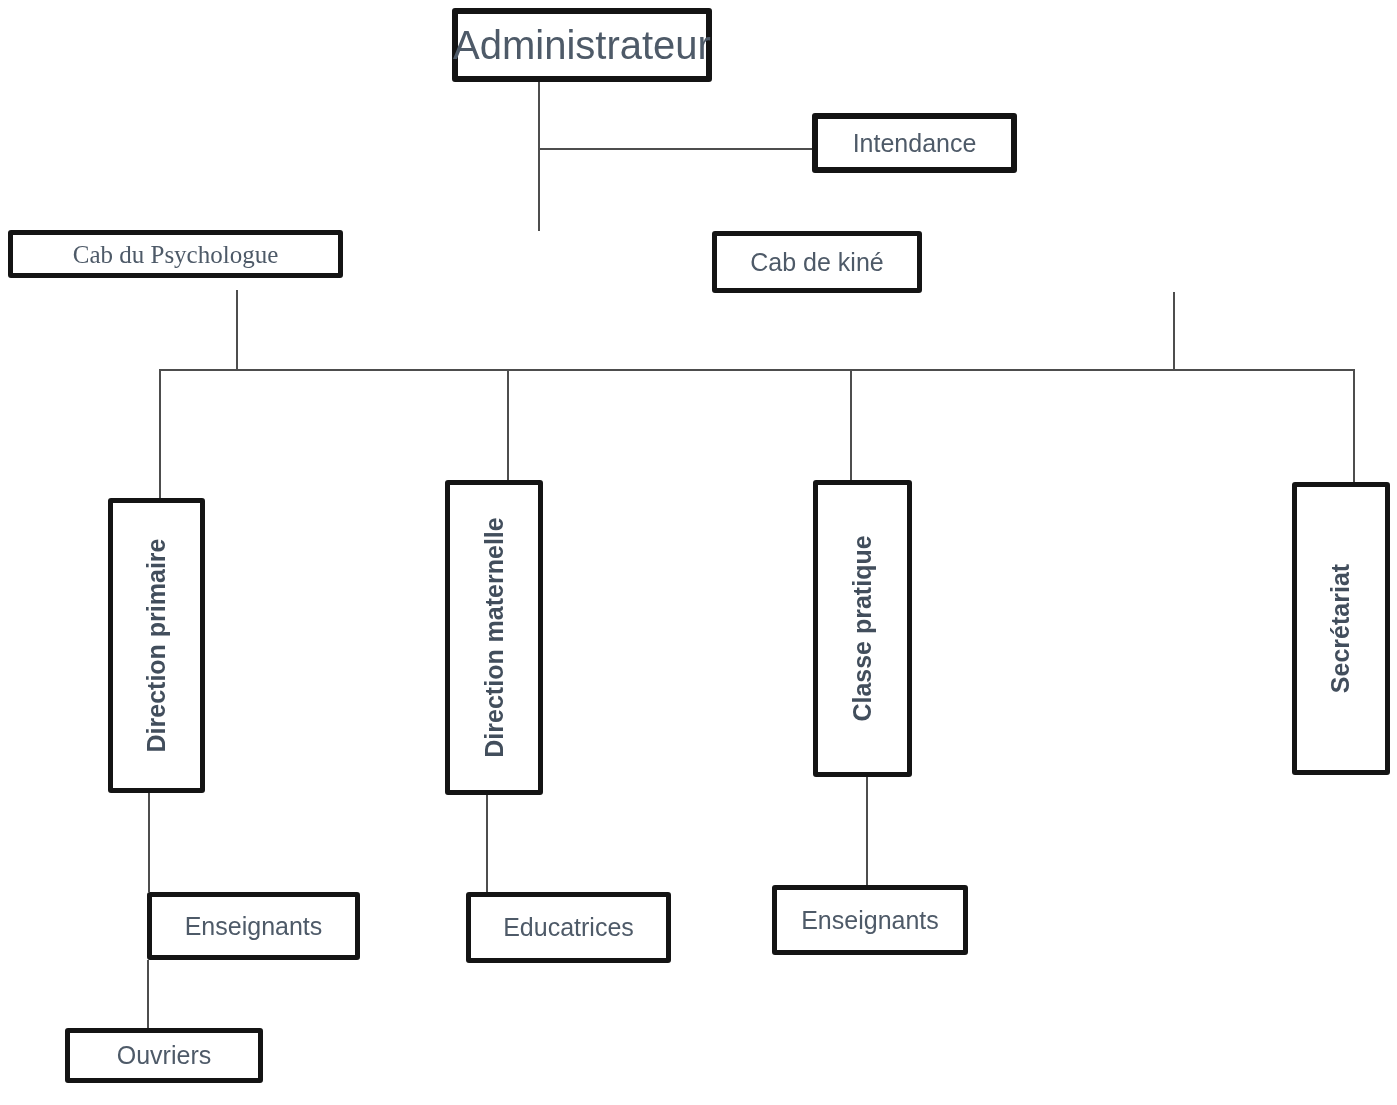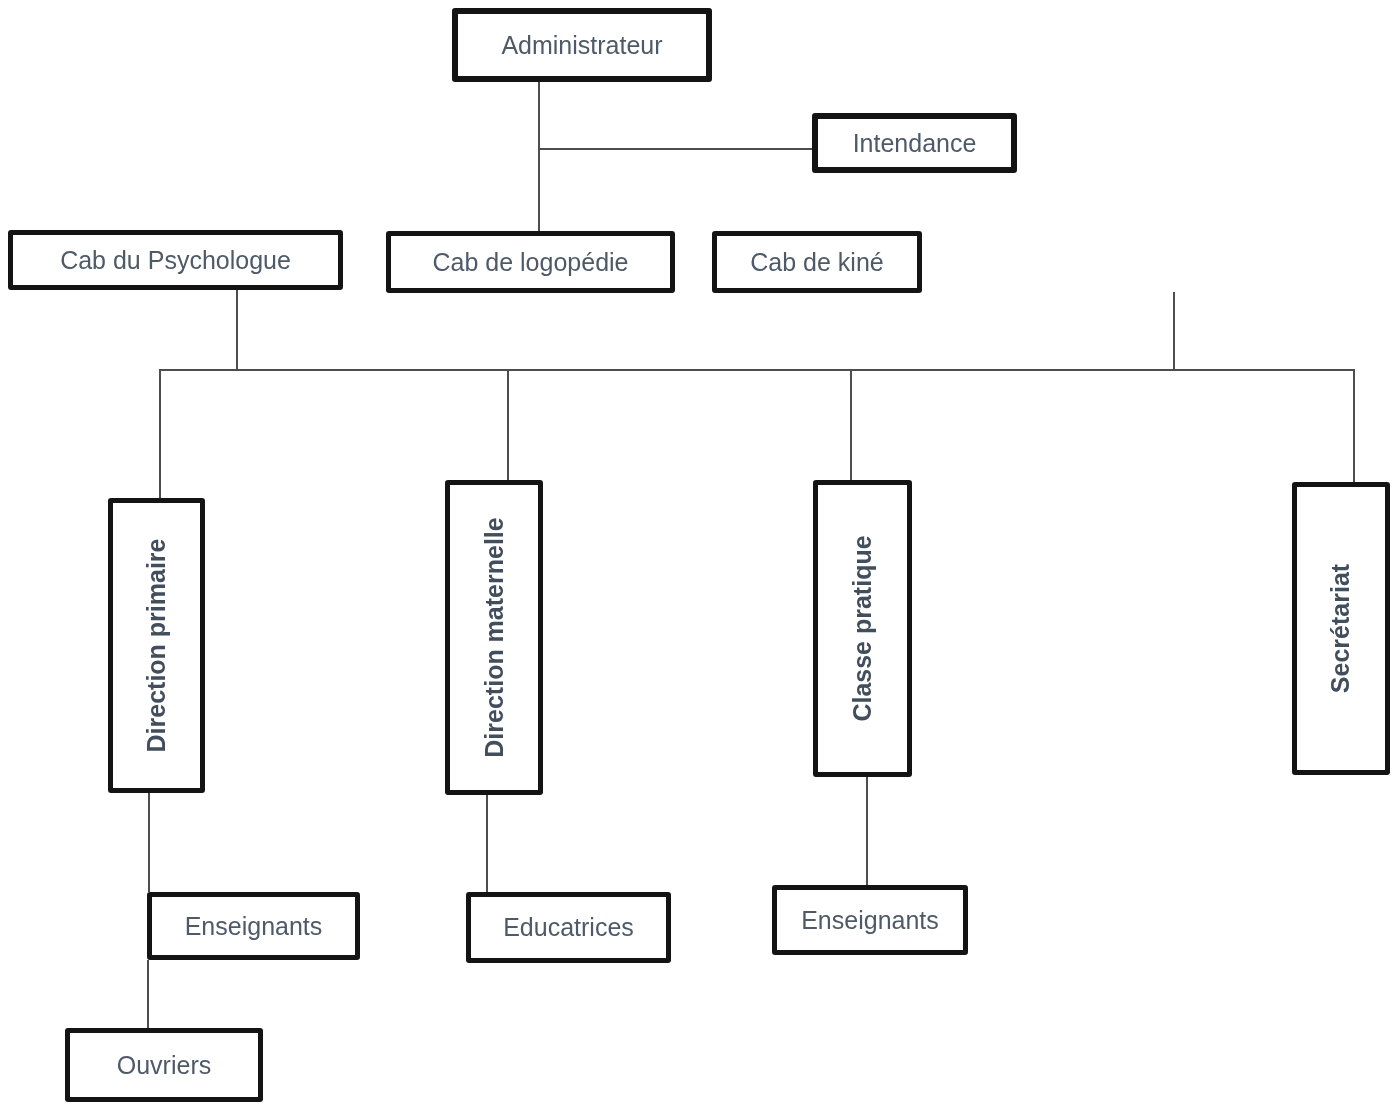--- a/index.html
+++ b/index.html
@@ -60,35 +60,32 @@
   <div class="line h" style="left:160px; top:369px; width:1195px;"></div>
   <div class="line v" style="left:159px; top:369px; height:129px;"></div>
   <div class="line v" style="left:507px; top:369px; height:111px;"></div>
   <div class="line v" style="left:850px; top:369px; height:111px;"></div>
   <div class="line v" style="left:1353px; top:369px; height:113px;"></div>
   <div class="line v" style="left:148px; top:793px; height:99px;"></div>
   <div class="line v" style="left:147px; top:960px; height:68px;"></div>
   <div class="line v" style="left:486px; top:795px; height:97px;"></div>
   <div class="line v" style="left:866px; top:777px; height:108px;"></div>
 
-  <div class="box thick" style="left:452px; top:8px; width:260px; height:74px; font-size:25px;align-items:center;">
+  <div class="box thick" style="left:452px; top:8px; width:260px; height:74px; font-size:40px;align-items:center;">
     <span>Administrateur</span>
   </div>
 
   <div class="box thick" style="left:812px; top:113px; width:205px; height:60px;">
     <span>Intendance</span>
   </div>
 
-  <div class="box" style="left:8px; top:230px; width:335px; height:60px;">
+  <div class="box" style="left:8px; top:230px; width:335px; height:48px;font-family:Liberation Serif, serif;">
     <span>Cab du Psychologue</span>
   </div>
 
-  <div class="box" style="left:386px; top:231px; width:289px; height:62px;">
-    <span>Cab de logopédie</span>
-  </div>
 
   <div class="box" style="left:712px; top:231px; width:210px; height:62px;">
     <span>Cab de kiné</span>
   </div>
 
 
   <div class="box vert" style="left:108px; top:498px; width:97px; height:295px;">
     <span>Direction primaire</span>
   </div>
 
@@ -109,17 +106,17 @@
   </div>
 
   <div class="box" style="left:422px; top:892px; width:205px; height:71px;margin-left:44px;">
     <span>Educatrices</span>
   </div>
 
   <div class="box" style="left:772px; top:885px; width:196px; height:70px;">
     <span>Enseignants</span>
   </div>
 
-  <div class="box" style="left:65px; top:1028px; width:198px; height:74px;">
+  <div class="box" style="left:65px; top:1028px; width:198px; height:55px;">
     <span>Ouvriers</span>
   </div>
 
 </div>
 
 </body></html>

